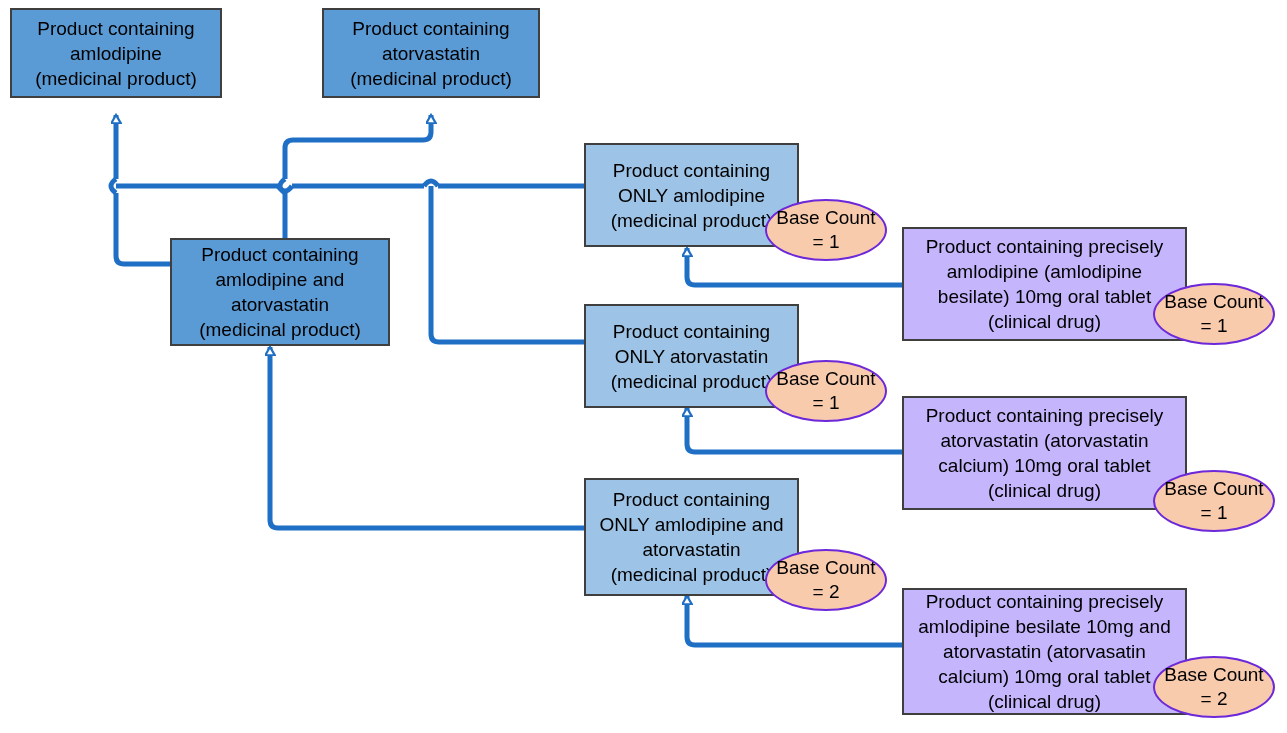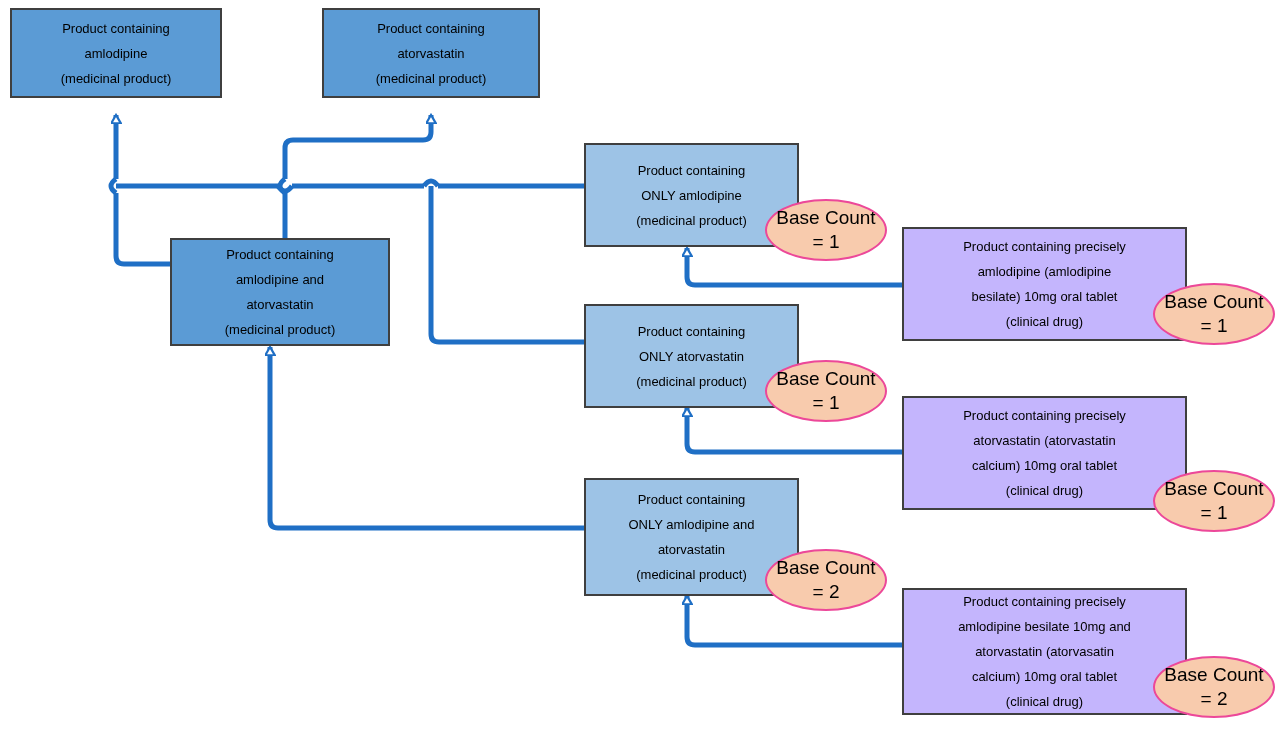--- a/index.html
+++ b/index.html
@@ -28,35 +28,35 @@
   }
   .node {
     position: absolute;
     box-sizing: border-box;
     border: 2px solid #3f3f3f;
     display: flex;
     align-items: center;
     justify-content: center;
     text-align: center;
     color: #000000;
-    font-size: 13px;
+    font-size: 19px;
     line-height: 25px;
     white-space: pre-line;
     padding: 2px 4px;
     z-index: 3;
   }
   .node-mp-dark { background: #5B9BD5; }
   .node-mp-light { background: #9DC3E6; }
   .node-cd { background: #c4b5fd; }
 
   .badge {
     position: absolute;
     box-sizing: border-box;
     background: #F8CBAD;
-    border: 2px solid #ec4899;
+    border: 2px solid #6d28d9;
     border-radius: 50%;
     display: flex;
     align-items: center;
     justify-content: center;
     text-align: center;
     color: #000000;
     font-size: 19px;
     line-height: 24px;
     white-space: pre-line;
     z-index: 5;

